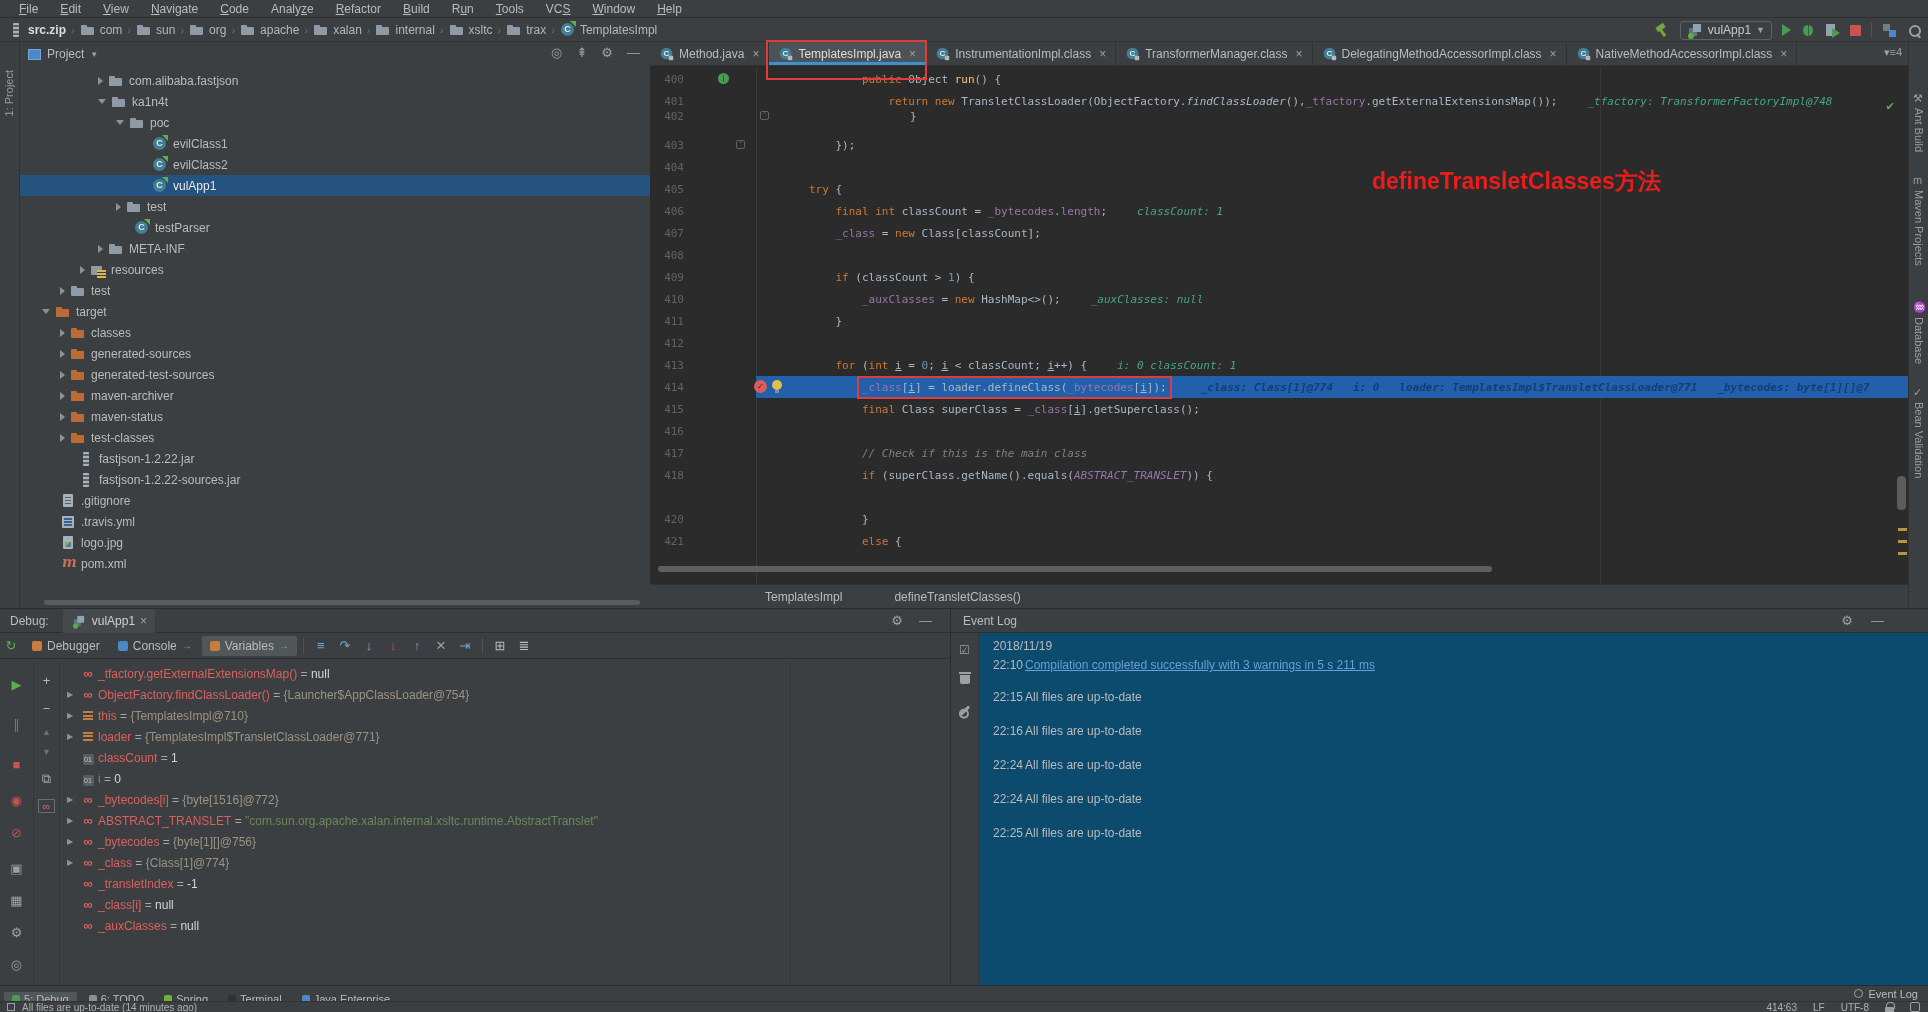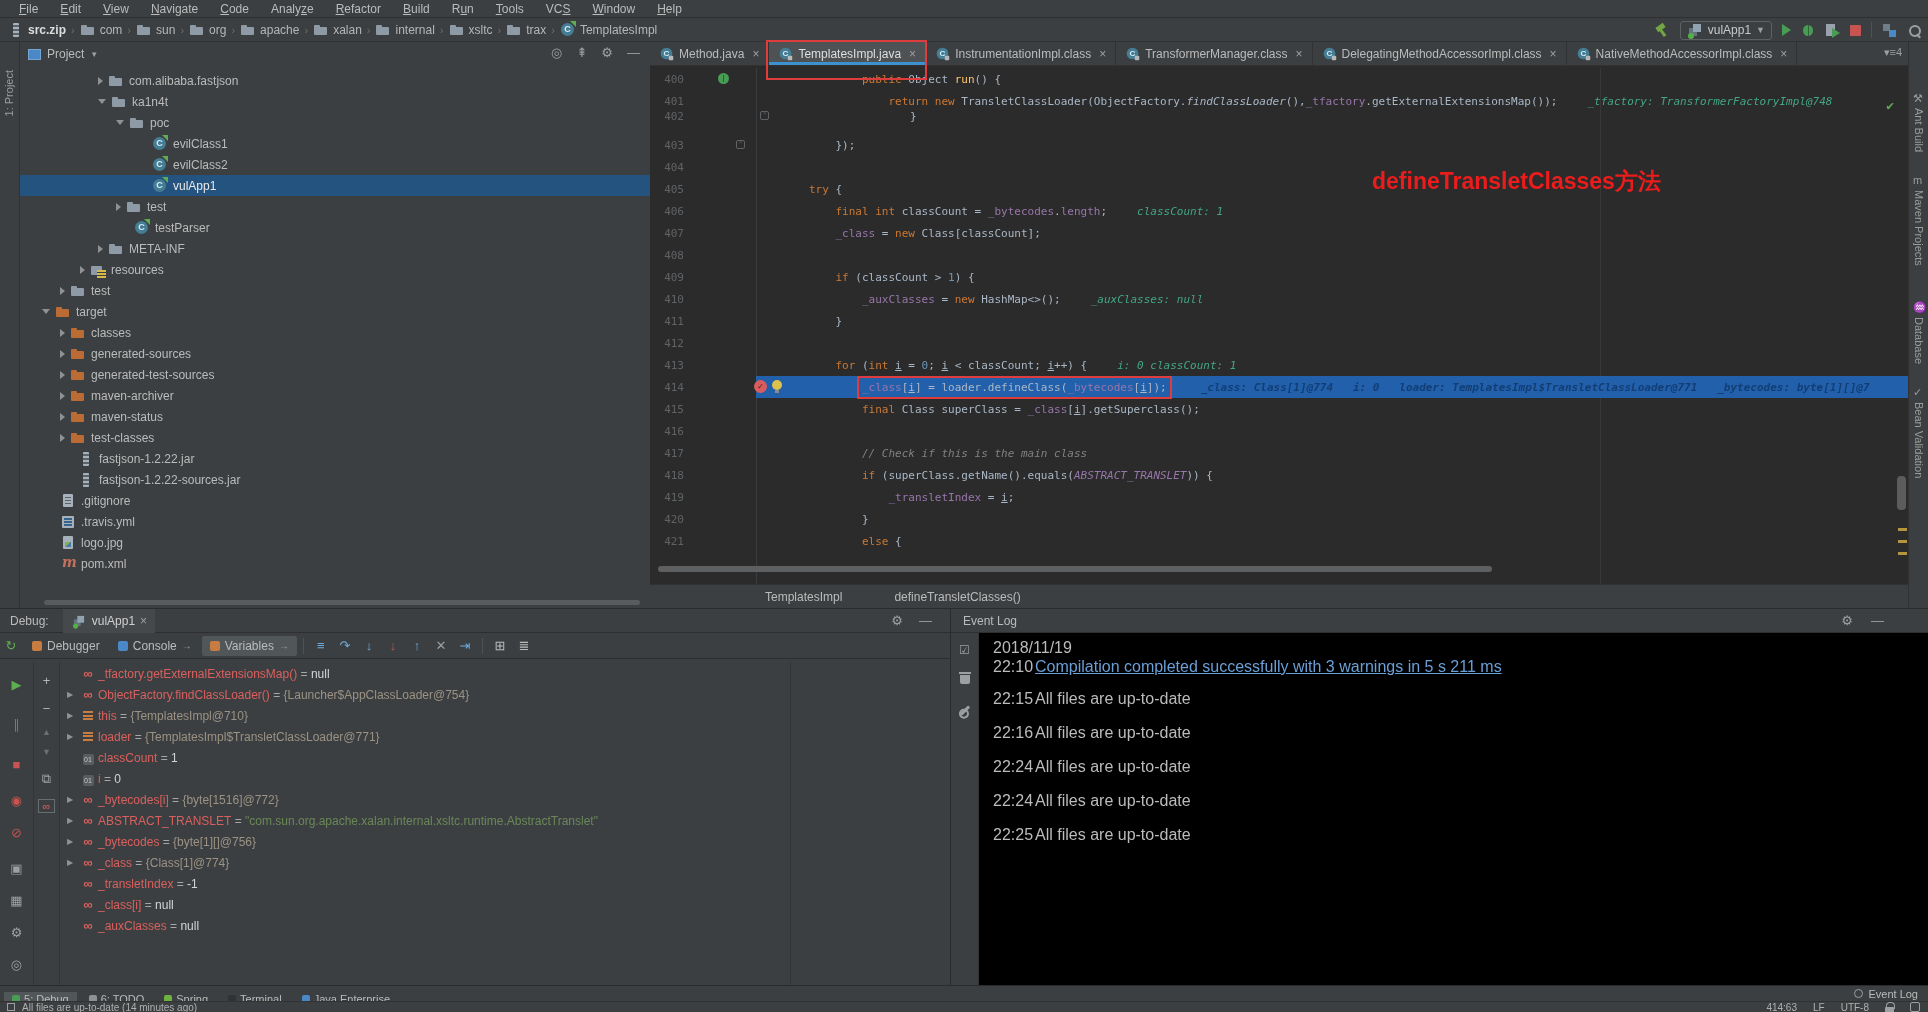--- a/index.html
+++ b/index.html
@@ -149,21 +149,21 @@
   #eventlog { position:absolute; left:950px; top:608px; width:978px; height:377px; background:#3c3f41; border-top:1px solid #2b2b2b; border-left:1px solid #2b2b2b; }
   #el-titlerow { height:24px; display:flex; align-items:center; border-bottom:1px solid #2e2e2e; font-size:12px; color:#bbbbbb; }
   #el-title { margin-left:12px; }
   #el-hdr-icons { position:absolute; right:44px; top:4px; display:flex; gap:18px; color:#9da0a2; font-size:13px; }
   #el-strip { position:absolute; left:0; top:24px; bottom:0; width:28px; border-right:1px solid #333537; }
   .esic { position:absolute; left:0; width:100%; text-align:center; color:#9da0a2; font-size:12px; }
   .es-trash { position:absolute; left:9px; width:10px; height:9px; background:#9da0a2; border-radius:0 0 2px 2px; }
   .es-trash::before { content:""; position:absolute; left:-1px; top:-3px; width:12px; height:2px; background:#9da0a2; }
   .es-wrench { position:absolute; left:8px; width:12px; height:3px; background:#9da0a2; transform:rotate(-45deg); border-radius:2px; }
   .es-wrench::before { content:""; position:absolute; left:-2px; top:-2px; width:6px; height:6px; border:2px solid #9da0a2; border-radius:50%; }
-  #el-content { position:absolute; left:28px; top:24px; right:0; bottom:0; background:#000000; font-size:16px; color:#bbbbbb; }
+  #el-content { position:absolute; left:28px; top:24px; right:0; bottom:0; background:#0c4a6e; font-size:12px; color:#bbbbbb; }
   .erow { position:absolute; left:14px; white-space:nowrap; }
   .elink { color:#6a9fd8; text-decoration:underline; }
 
   
   #toolwinbar { position:absolute; left:0; bottom:11px; width:1928px; height:16px; background:#3c3f41; border-top:1px solid #2b2b2b; display:flex; align-items:center; font-size:11px; color:#bbbbbb; }
   .twitem { display:flex; align-items:center; gap:4px; padding:1px 8px; margin-left:4px;margin-top:11px; }
   .twitem.active { background:#515658; }
   .twitem u { text-decoration:underline; }
   .twdot { width:8px; height:8px; border-radius:2px; display:inline-block; }
   #tw-right { position:absolute; right:10px; display:flex; align-items:center; gap:5px; }
@@ -554,25 +554,20 @@
         </div>
         <div class="codeline" style="top: 374px;">
           <span class="lnum">417</span>
           <span class="gzone"></span>
           <span class="codetext"><span>                </span><span class="cc">// Check if this is the main class</span></span>
         </div>
         <div class="codeline" style="top: 396px;">
           <span class="lnum">418</span>
           <span class="gzone"></span>
           <span class="codetext"><span>                </span><span class="ck">if</span><span class="cp"> (superClass.getName().equals(</span><span class="cF">ABSTRACT_TRANSLET</span><span class="cp">)) {</span></span>
-        </div>
-        <div class="codeline" style="top: 418px;">
-          <span class="lnum">419</span>
-          <span class="gzone"></span>
-          <span class="codetext"><span>                    </span><span class="cf">_transletIndex</span><span class="cp"> = </span><span class="cu">i</span><span class="cp">;</span></span>
         </div>
         <div class="codeline" style="top: 440px;">
           <span class="lnum">420</span>
           <span class="gzone"></span>
           <span class="codetext"><span>                </span><span class="cp">}</span></span>
         </div>
         <div class="codeline" style="top: 462px;">
           <span class="lnum">421</span>
           <span class="gzone"></span>
           <span class="codetext"><span>                </span><span class="ck">else</span><span class="cp"> {</span></span>

